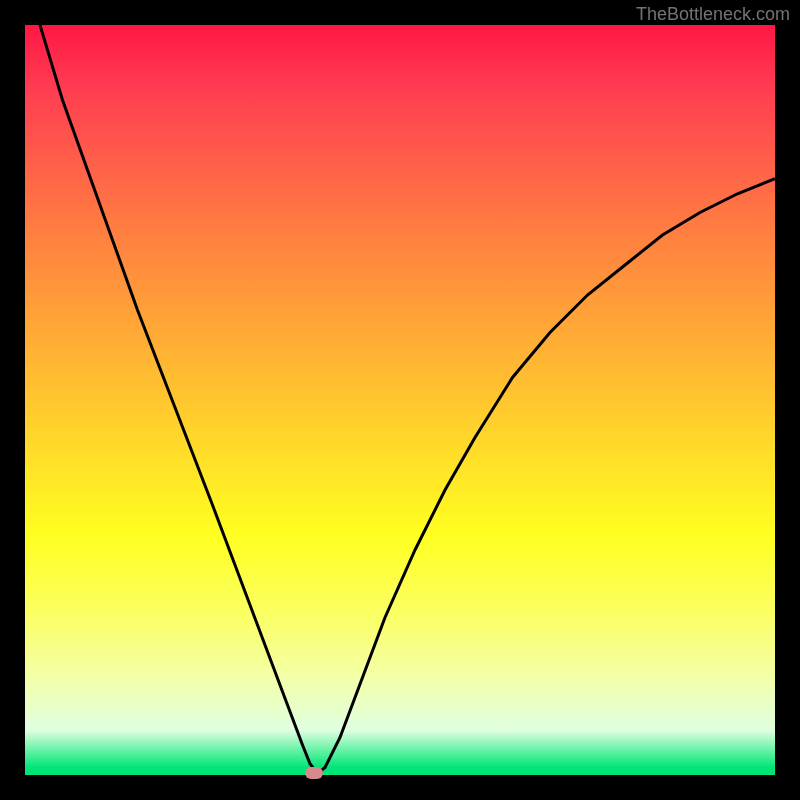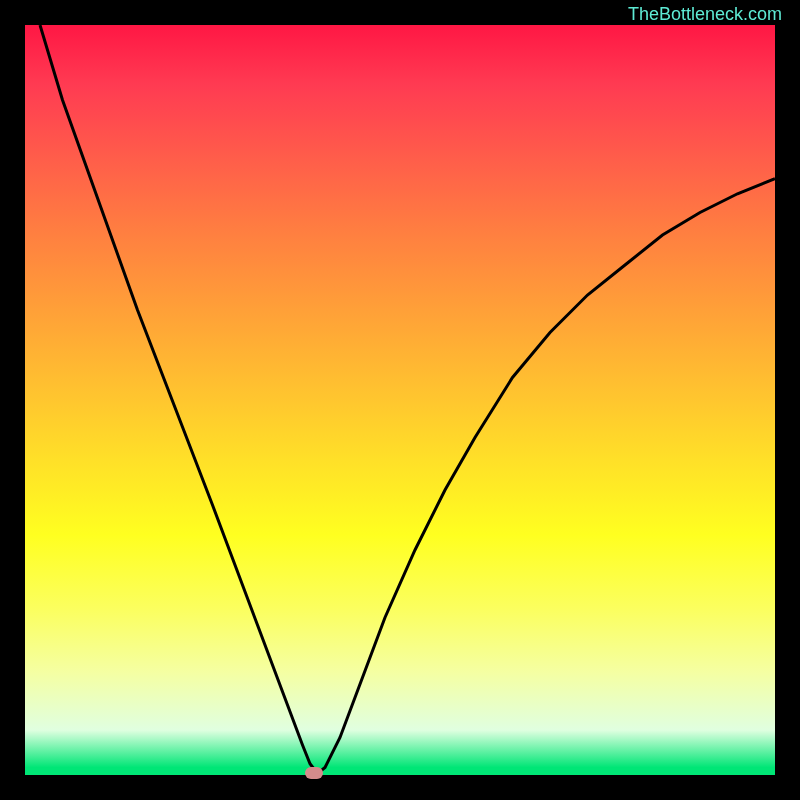--- a/index.html
+++ b/index.html
@@ -10,22 +10,22 @@
     body {
       width: 800px;
       height: 800px;
       background: #000;
       position: relative;
       font-family: Arial, sans-serif;
     }
     .watermark {
       position: absolute;
       top: 4px;
-      right: 18px;
-      color: #5eead4;
+      right: 10px;
+      color: #737373;
       font-size: 18px;
       z-index: 10;
     }
     .chart-area {
       position: absolute;
       top: 25px;
       left: 25px;
       width: 750px;
       height: 750px;
       background: linear-gradient(to bottom,

